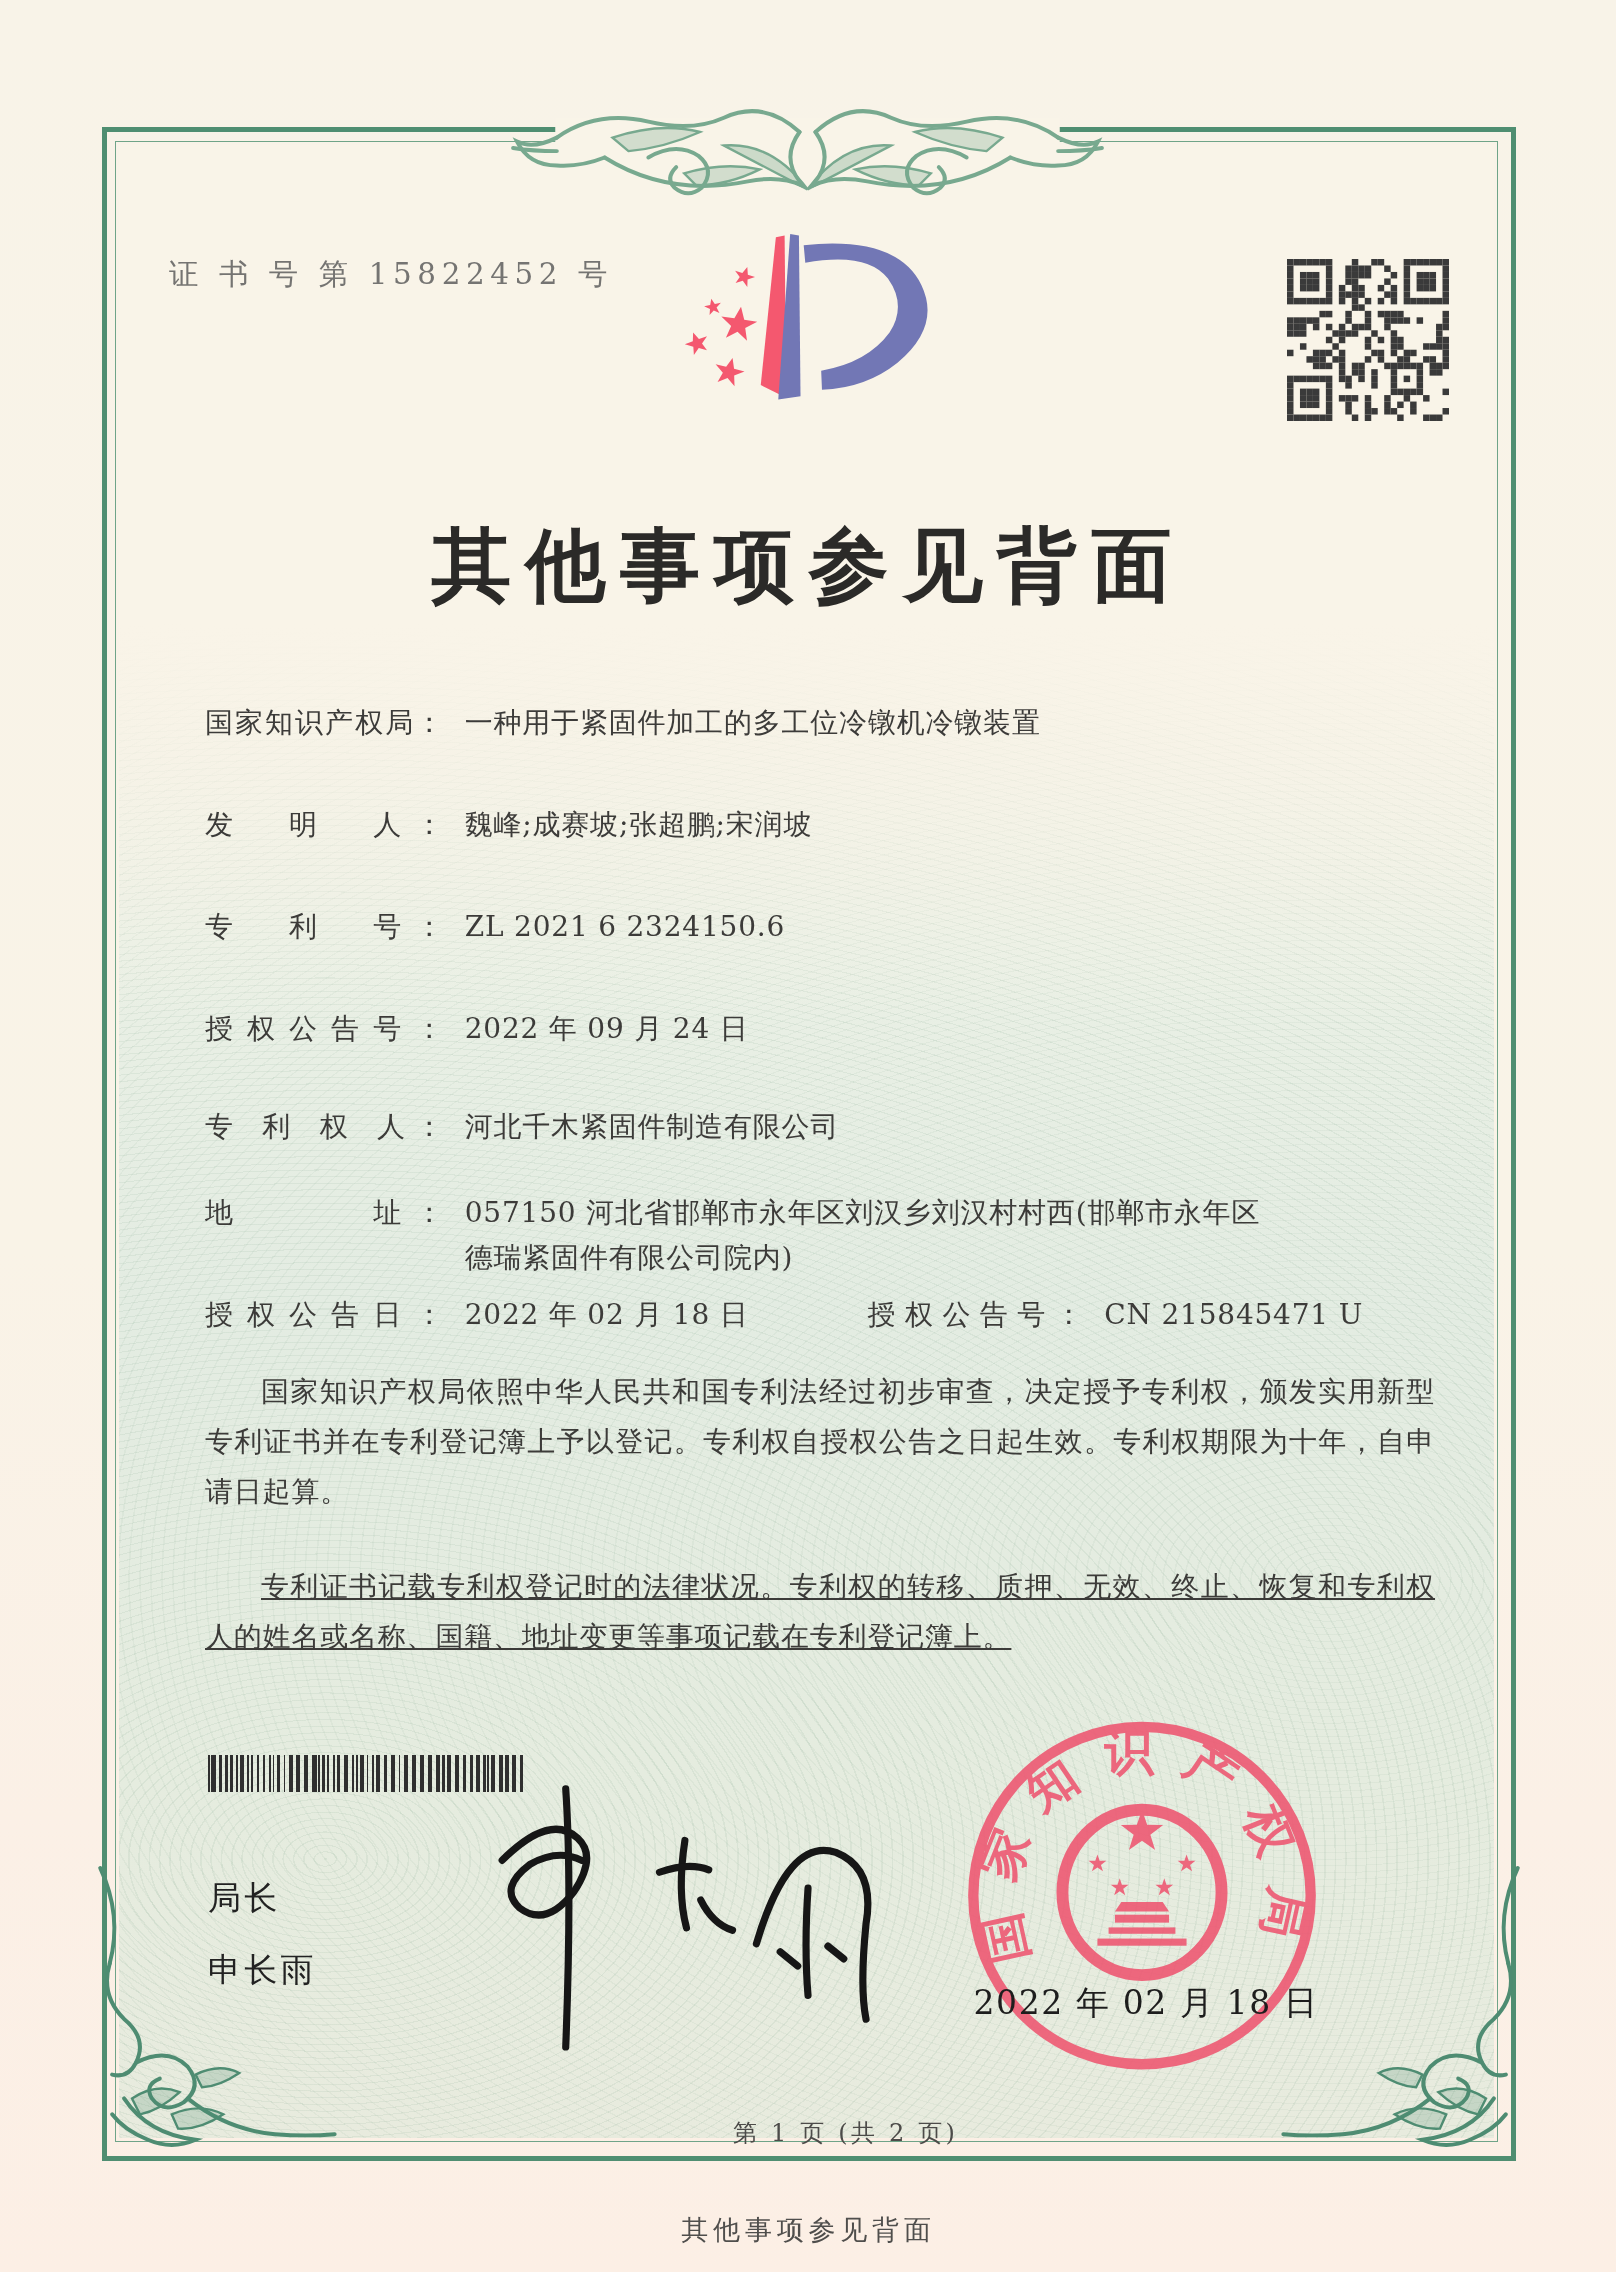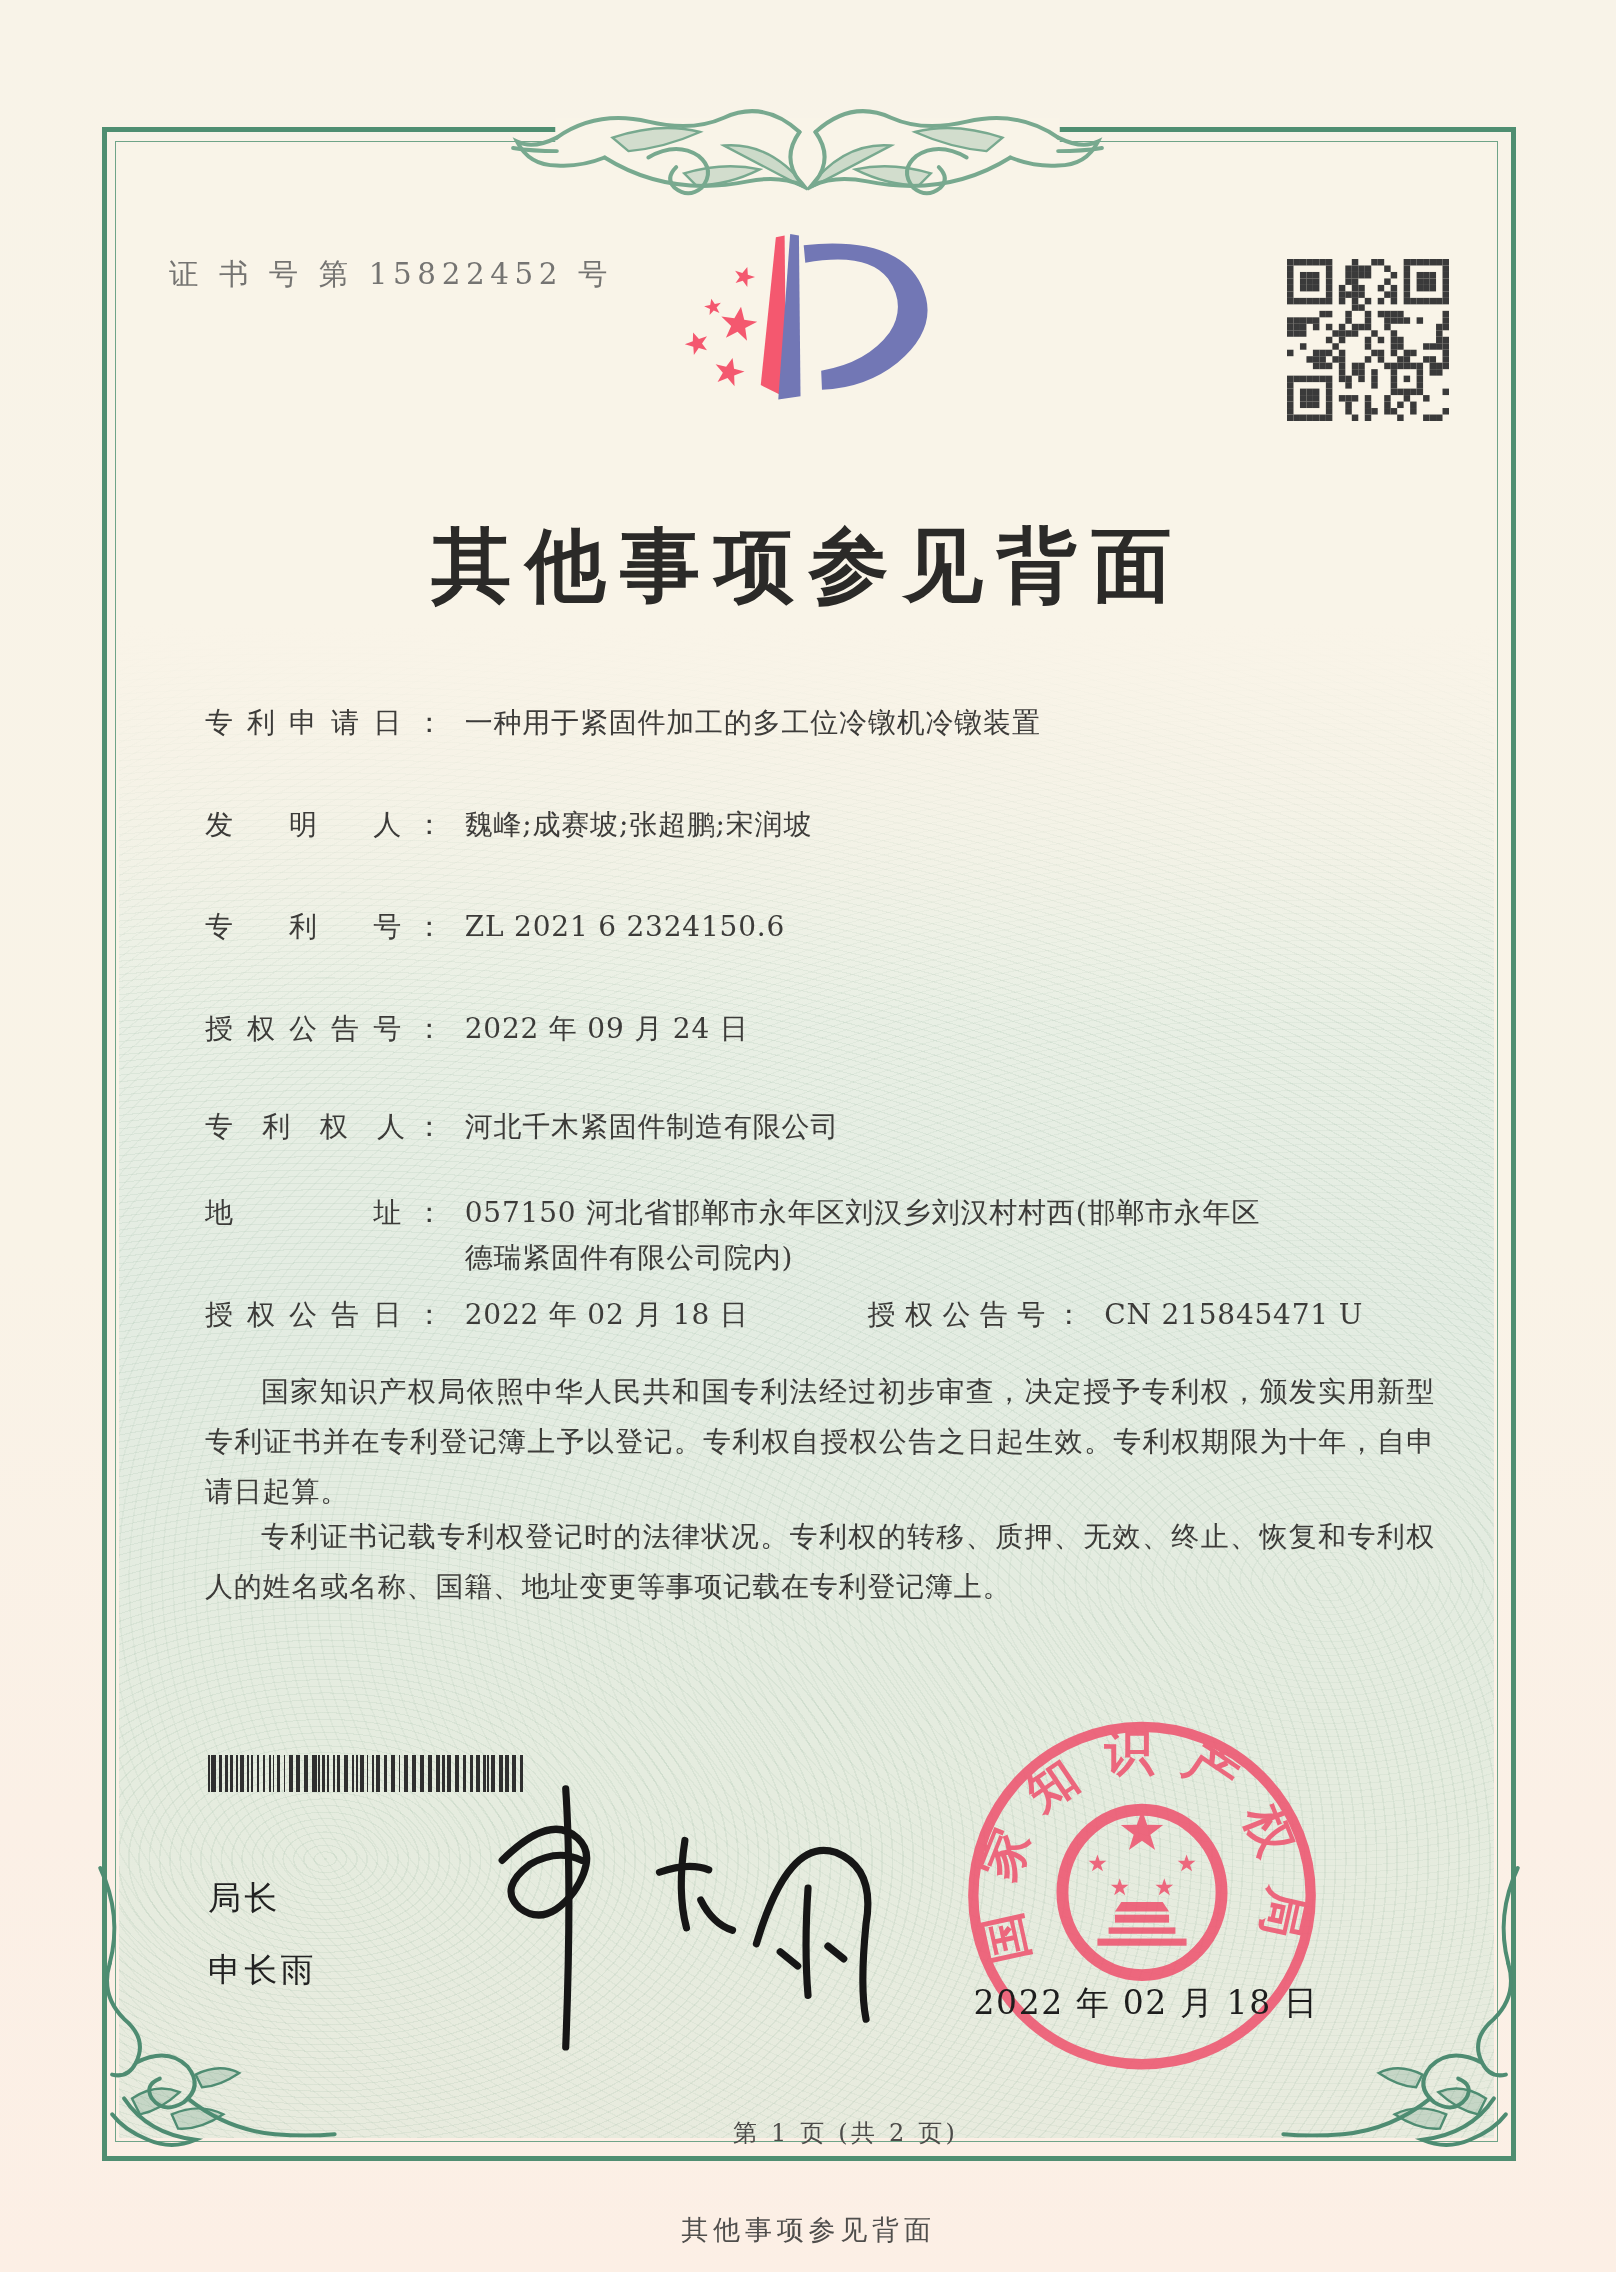--- a/index.html
+++ b/index.html
@@ -389,21 +389,21 @@
     <rect x="96" y="192" width="8" height="8" fill="#3a3a3a"></rect>
     <rect x="136" y="192" width="8" height="8" fill="#3a3a3a"></rect>
     <rect x="168" y="192" width="8" height="8" fill="#3a3a3a"></rect>
     <rect x="176" y="192" width="8" height="8" fill="#3a3a3a"></rect>
     <rect x="184" y="192" width="8" height="8" fill="#3a3a3a"></rect>
   </svg>
 
 <div class="abs title">其他事项参见背面</div>
 
 <div class="abs field" style="top:700px;">
-  <span class="flabel">专利申请日：</span><span class="fvalue">一种用于紧固件加工的多工位冷镦机冷镦装置</span>
+  <span class="flabel">国家知识产权局：</span><span class="fvalue">一种用于紧固件加工的多工位冷镦机冷镦装置</span>
 </div>
 <div class="abs field" style="top:802px;">
   <span class="flabel">发　明　人：</span><span class="fvalue">魏峰;成赛坡;张超鹏;宋润坡</span>
 </div>
 <div class="abs field" style="top:904px;">
   <span class="flabel">专　利　号：</span><span class="fvalue">ZL 2021 6 2324150.6</span>
 </div>
 <div class="abs field" style="top:1006px;">
   <span class="flabel">授权公告号：</span><span class="fvalue">2022 年 09 月 24 日</span>
 </div>
@@ -411,21 +411,21 @@
   <span class="flabel">专 利 权 人：</span><span class="fvalue">河北千木紧固件制造有限公司</span>
 </div>
 <div class="abs field" style="top:1190px;">
   <span class="flabel">地　　　址：</span><span class="fvalue fvalue-wrap">057150 河北省邯郸市永年区刘汉乡刘汉村村西(邯郸市永年区德瑞紧固件有限公司院内)</span>
 </div>
 <div class="abs field" style="top:1292px;">
   <span class="flabel">授权公告日：</span><span class="fvalue">2022 年 02 月 18 日</span><span class="flabel2">授权公告号：</span><span class="fvalue">CN 215845471 U</span>
 </div>
 
 <div class="abs para" style="top:1367px;">国家知识产权局依照中华人民共和国专利法经过初步审查，决定授予专利权，颁发实用新型专利证书并在专利登记簿上予以登记。专利权自授权公告之日起生效。专利权期限为十年，自申请日起算。</div>
-<div class="abs para" style="top:1512px;">专利证书记载专利权登记时的法律状况。专利权的转移、质押、无效、终止、恢复和专利权人的姓名或名称、国籍、地址变更等事项记载在专利登记簿上。</div>
+<div class="abs para" style="top:1562px;text-decoration:underline;">专利证书记载专利权登记时的法律状况。专利权的转移、质押、无效、终止、恢复和专利权人的姓名或名称、国籍、地址变更等事项记载在专利登记簿上。</div>
 
 <div class="abs barcode" id="barcode"><span style="width:1.6px"></span><i style="width:1.6px"></i><span style="width:4.8px"></span><i style="width:3.2px"></i><span style="width:3.2px"></span><i style="width:2.4px"></i><span style="width:3.2px"></span><i style="width:1.6px"></i><span style="width:3.2px"></span><i style="width:3.2px"></i><span style="width:2.4px"></span><i style="width:1.6px"></i><span style="width:4px"></span><i style="width:3.2px"></i><span style="width:1.6px"></span><i style="width:2.4px"></i><span style="width:2.4px"></span><i style="width:3.2px"></i><span style="width:2.4px"></span><i style="width:4px"></i><span style="width:2.4px"></span><i style="width:4px"></i><span style="width:1.6px"></span><i style="width:1.6px"></i><span style="width:1.6px"></span><i style="width:2.4px"></i><span style="width:3.2px"></span><i style="width:4px"></i><span style="width:1.6px"></span><i style="width:4px"></i><span style="width:3.2px"></span><i style="width:3.2px"></i><span style="width:4px"></span><i style="width:4px"></i><span style="width:4px"></span><i style="width:4px"></i><span style="width:4.8px"></span><i style="width:1.6px"></i><span style="width:1.6px"></span><i style="width:2.4px"></i><span style="width:3.2px"></span><i style="width:1.6px"></i><span style="width:1.6px"></span><i style="width:4px"></i><span style="width:2.4px"></span><i style="width:2.4px"></i><span style="width:3.2px"></span><i style="width:4px"></i><span style="width:4px"></span><i style="width:3.2px"></i><span style="width:2.4px"></span><i style="width:2.4px"></i><span style="width:1.6px"></span><i style="width:1.6px"></i><span style="width:4.8px"></span><i style="width:2.4px"></i><span style="width:1.6px"></span><i style="width:3.2px"></i><span style="width:2.4px"></span><i style="width:1.6px"></i><span style="width:4px"></span><i style="width:4px"></i><span style="width:3.2px"></span><i style="width:4px"></i><span style="width:4px"></span><i style="width:4px"></i><span style="width:1.6px"></span><i style="width:3.2px"></i><span style="width:4px"></span><i style="width:4px"></i><span style="width:4.8px"></span><i style="width:4px"></i><span style="width:3.2px"></span><i style="width:4px"></i><span style="width:4.8px"></span><i style="width:3.2px"></i><span style="width:4.8px"></span><i style="width:1.6px"></i><span style="width:3.2px"></span><i style="width:2.4px"></i><span style="width:4px"></span><i style="width:3.2px"></i><span style="width:4px"></span><i style="width:4px"></i><span style="width:3.2px"></span><i style="width:4px"></i><span style="width:3.2px"></span><i style="width:3.2px"></i><span style="width:4px"></span><i style="width:3.2px"></i><span style="width:2.4px"></span><i style="width:1.6px"></i><span style="width:1.6px"></span><i style="width:1.6px"></i><span style="width:4.8px"></span><i style="width:4px"></i><span style="width:4px"></span><i style="width:1.6px"></i><span style="width:4px"></span><i style="width:3.2px"></i><span style="width:4px"></span><i style="width:4px"></i><span style="width:2.4px"></span><i style="width:4px"></i></div>
 
 <div class="abs director-label">局长</div>
 <div class="abs director-name">申长雨</div>
 
 <svg class="abs" style="left:446px;top:1765px;" width="446" height="286" viewBox="0 0 560 360">
   <g stroke="#161616" stroke-width="9" fill="none" stroke-linecap="round" stroke-linejoin="round">
     <path d="M70,120 Q130,60 165,92 Q190,115 160,160 Q125,205 92,180 Q65,155 105,125 Q140,105 170,120"></path>
     <path d="M150,30 Q158,150 150,355"></path>

